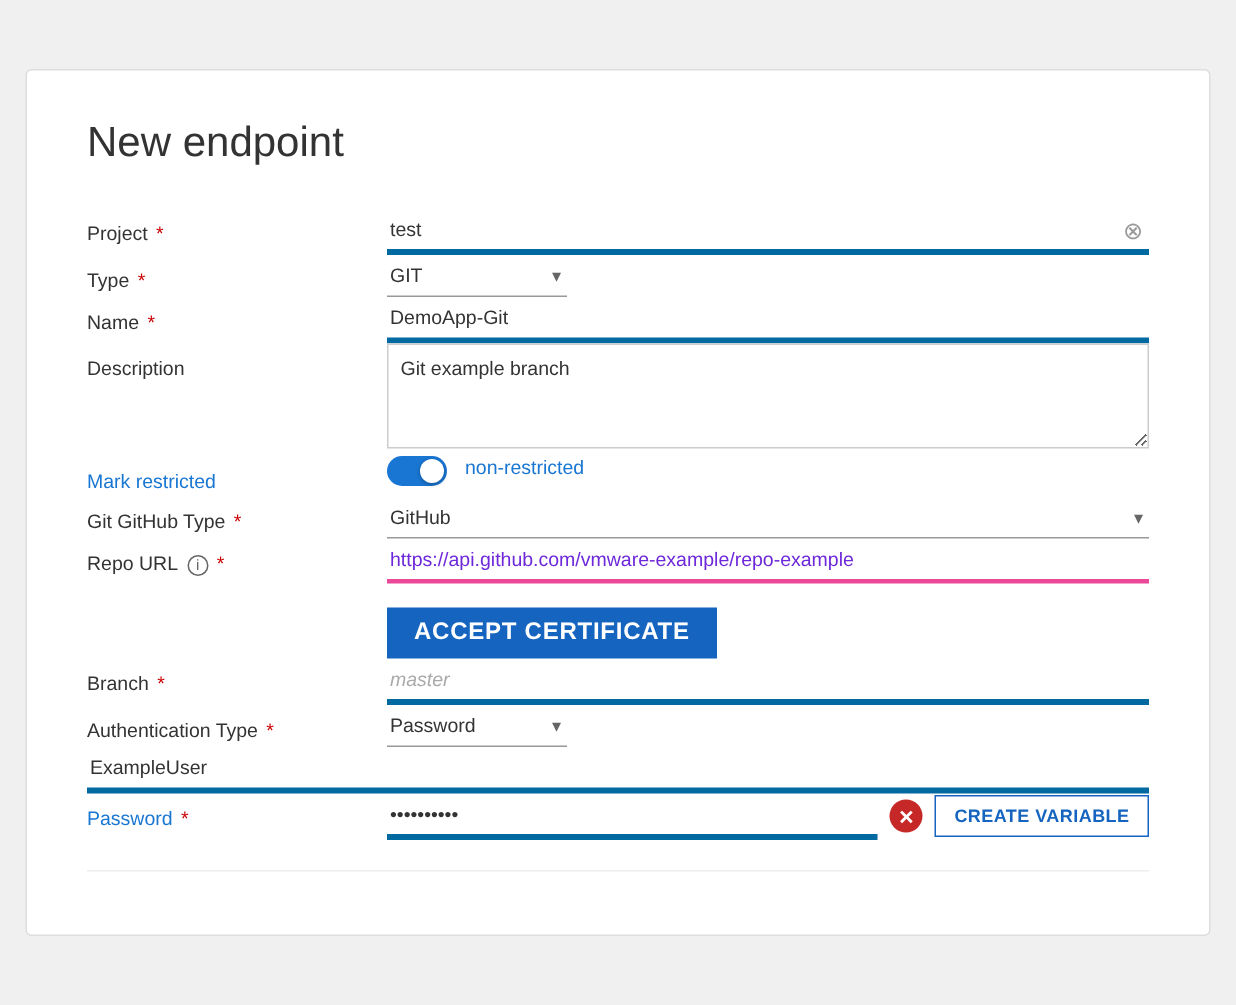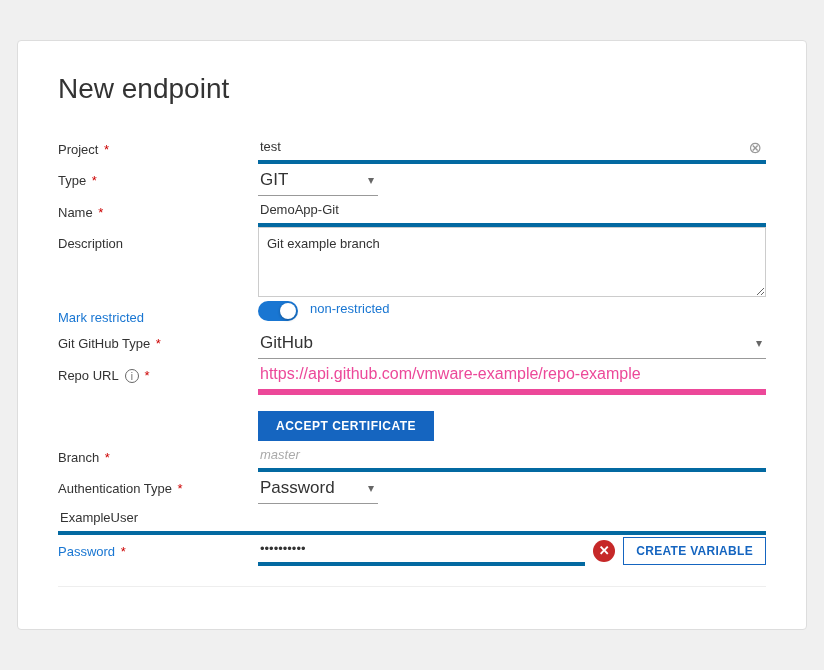--- a/index.html
+++ b/index.html
@@ -85,21 +85,21 @@
     }
     .select-wrap {
       position: relative;
       display: inline-block;
     }
     .form-select {
       appearance: none;
       border: none;
       border-bottom: 1px solid #999;
       padding: 6px 24px 6px 2px;
-      font-size: 17px;
+      font-size: 13px;
       color: #333;
       background: transparent;
       outline: none;
       min-width: 120px;
       cursor: pointer;
     }
     .select-chevron {
       position: absolute;
       right: 4px;
       top: 50%;
@@ -147,36 +147,36 @@
       position: absolute;
       top: 2px;
       right: 2px;
       box-shadow: 0 1px 3px rgba(0,0,0,0.3);
     }
     .toggle-label {
       font-size: 13px;
       color: #1976d2;
     }
     .repo-url-input {
-      color: #ec4899;
-      width: 100%;
-      border: none;
-      border-bottom: 6px solid #ec4899;
+      color: #6d28d9;
+      width: 100%;
+      border: none;
+      border-bottom: 3px solid #ec4899;
       padding: 6px 2px;
-      font-size: 16px;
+      font-size: 13px;
       outline: none;
       background: transparent;
     }
     .accept-cert-btn {
       margin-top: 10px;
       background: #1565c0;
       color: #fff;
       border: none;
       padding: 8px 18px;
-      font-size: 12px;
+      font-size: 16px;
       font-weight: bold;
       letter-spacing: 0.5px;
       cursor: pointer;
       text-transform: uppercase;
     }
     .branch-input::placeholder {
       color: #aaa;
       font-style: italic;
     }
     .password-row {

